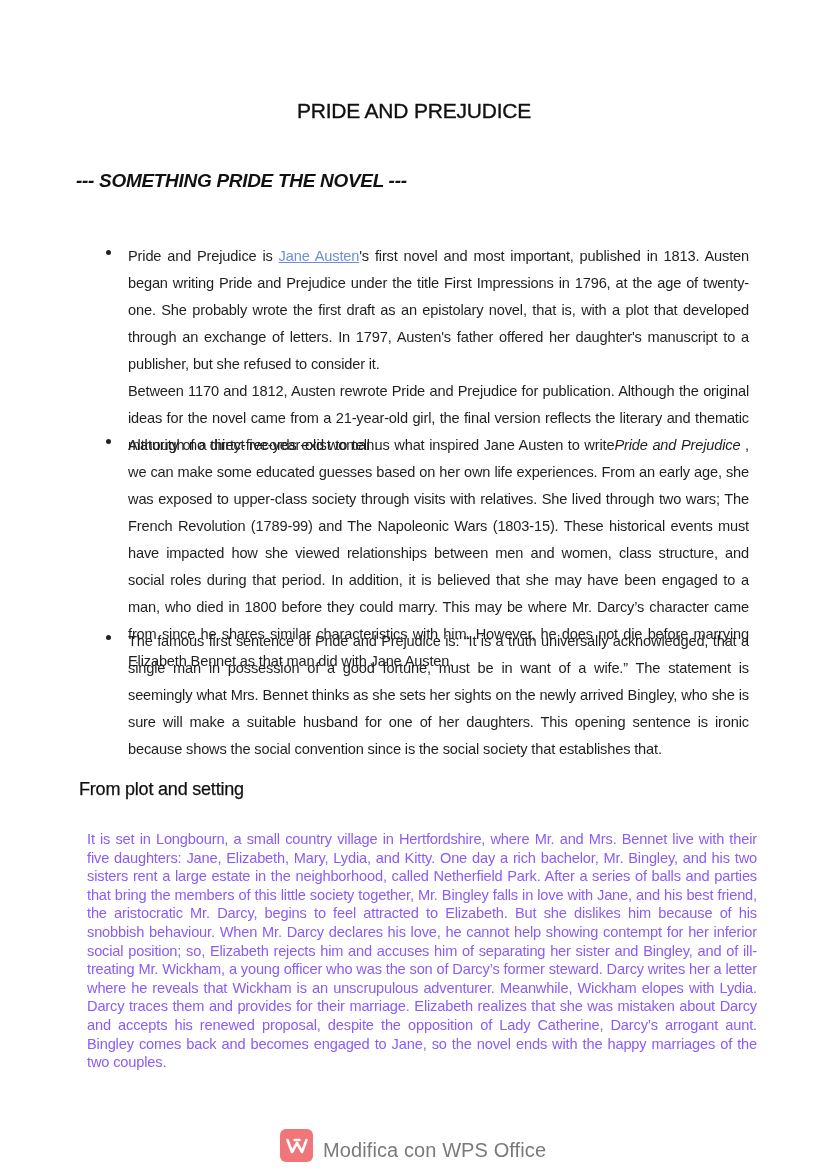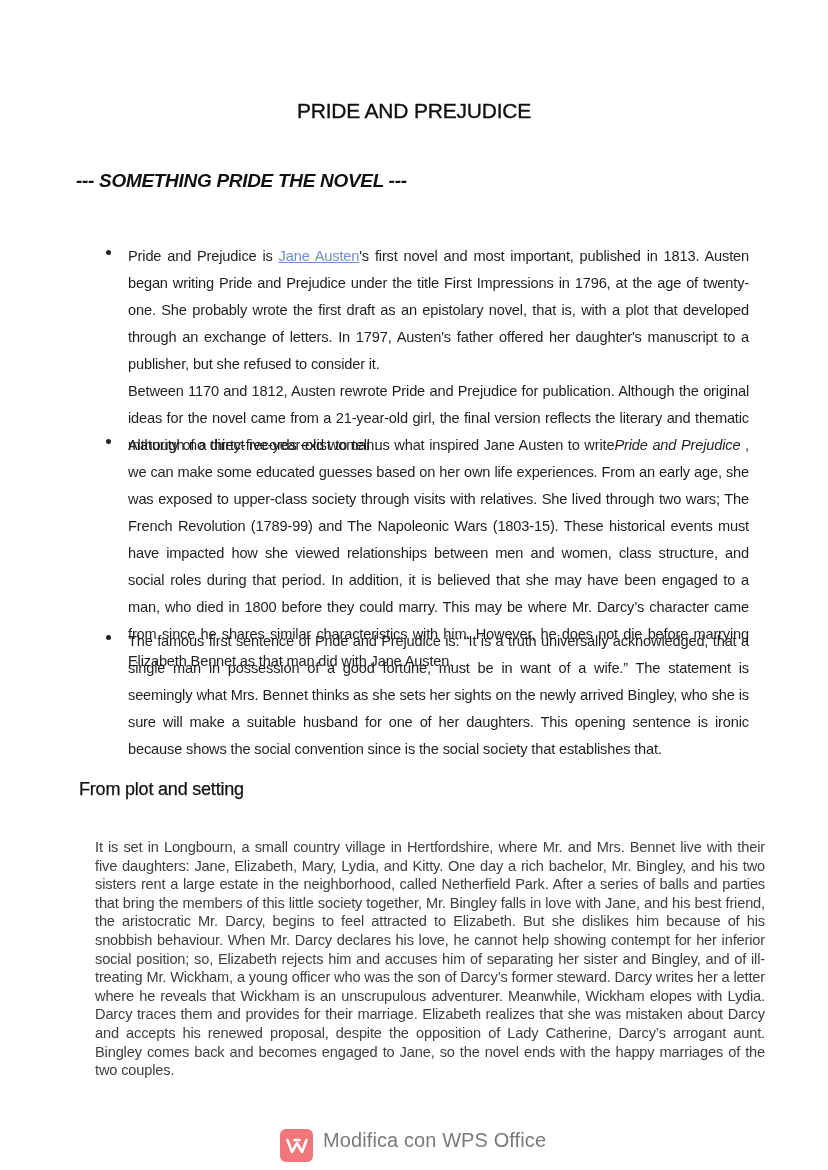--- a/index.html
+++ b/index.html
@@ -86,30 +86,30 @@
       letter-spacing: -0.2px;
     }
     .plot-para {
       position: absolute;
       top: 822px;
       left: 79px;
       width: 670px;
       font-size: 14.6px;
       line-height: 18.6px;
       text-align: justify;
-      color: #404040;
-      margin: 16px;
+      color: #8b5cf6;
+      margin: 8px;
       letter-spacing: -0.15px;
     }
     .watermark {
       position: absolute;
       top: 1129px;
       left: 280px;
       display: flex;
-      align-items: flex-start;
+      align-items: flex-end;
       gap: 10px;
     }
     .wps-logo {
       width: 33px;
       height: 33px;
       border-radius: 6px;
       background: #f0767a;
       display: flex;
       align-items: center;
       justify-content: center;

